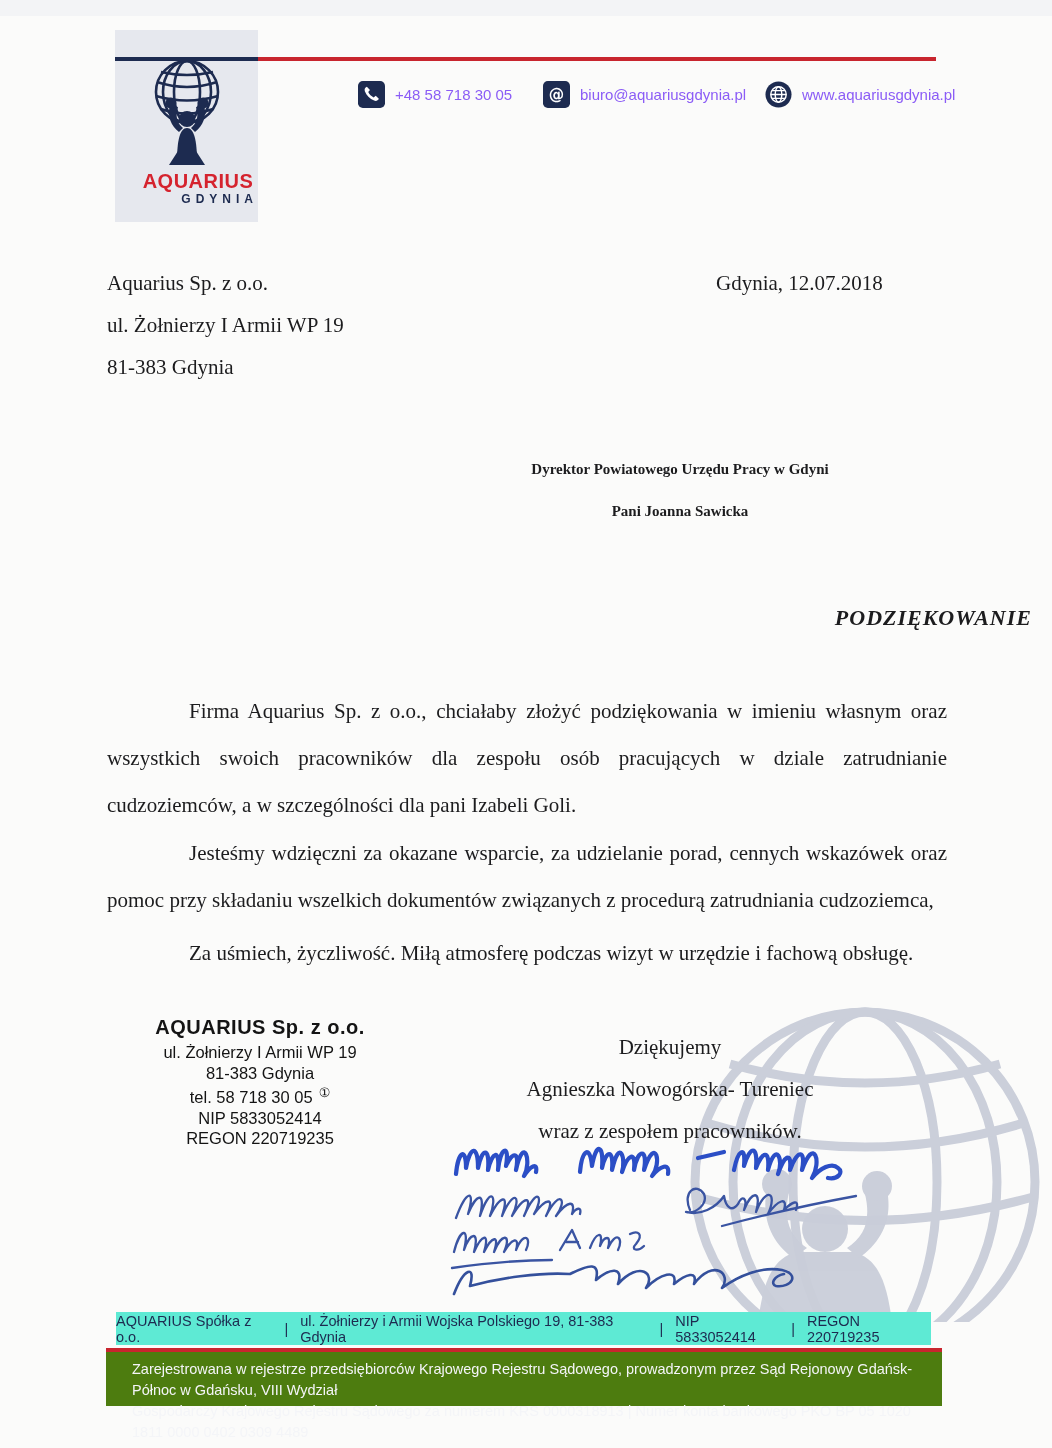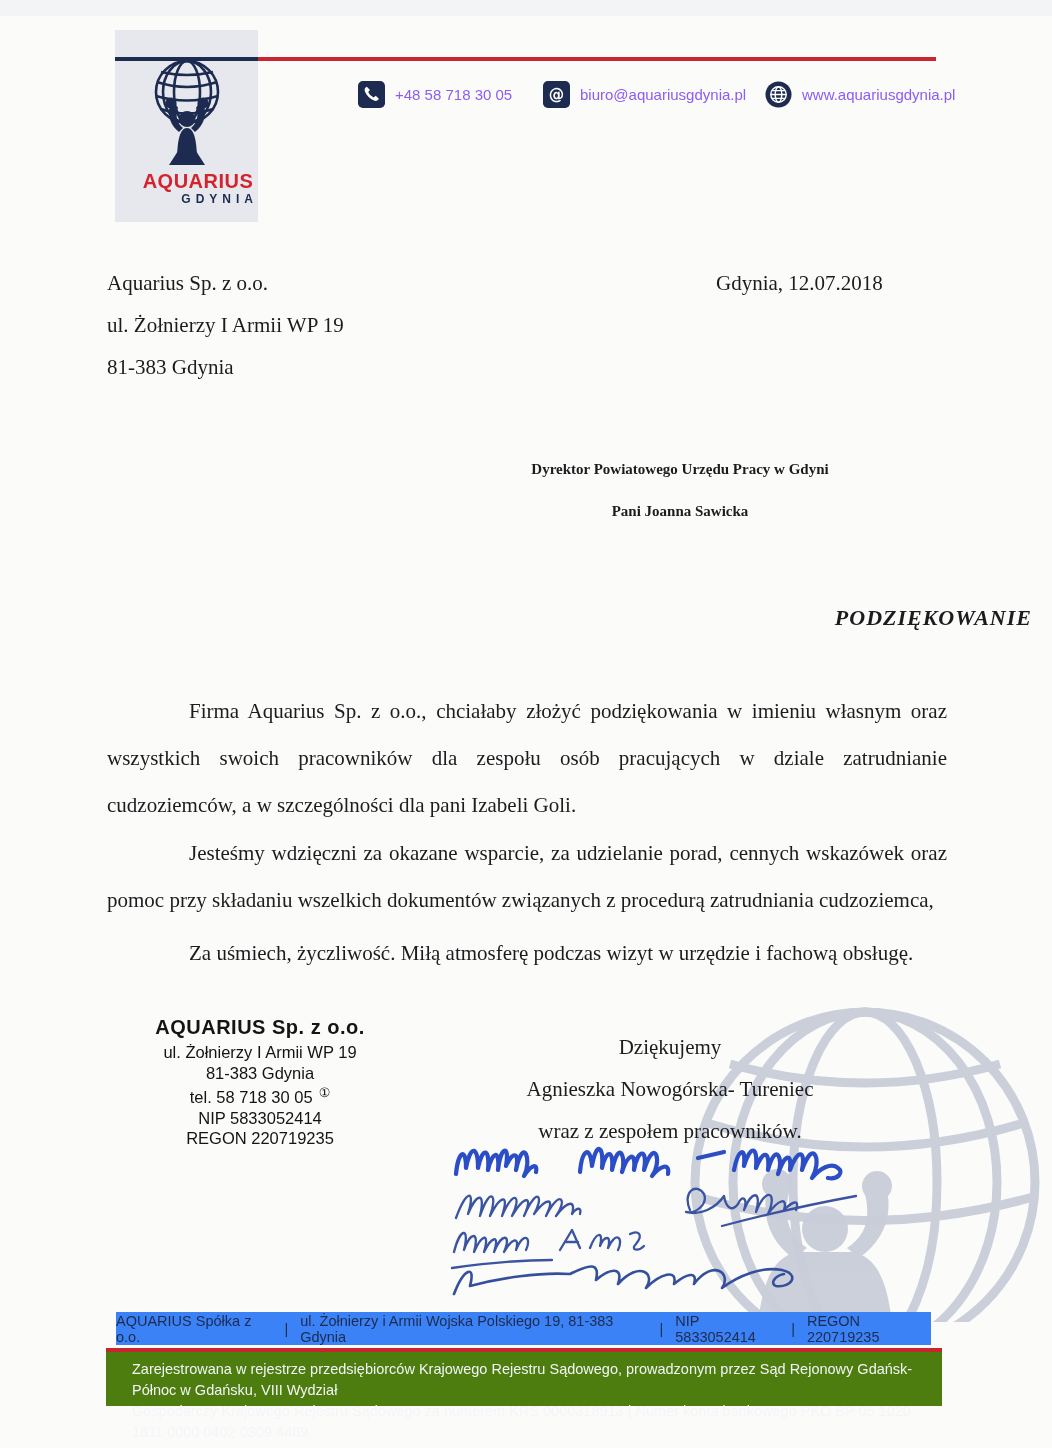--- a/index.html
+++ b/index.html
@@ -38,21 +38,21 @@
   .stamp-line{font-size:16.5px;line-height:20.5px;}
   .stamp-sup{font-size:13px;vertical-align:6px;margin-left:6px;}
 
   
   .sig-text{left:470px;top:1026px;width:400px;text-align:center;font-size:21px;
             line-height:42px;z-index:2;}
   .watermark{left:655px;top:992px;z-index:1;}
   .signatures{left:440px;top:1122px;z-index:3;}
 
   
-  .foot-info{left:116px;top:1312px;width:815px;height:33px;background:#3b82f6;z-index:4;
+  .foot-info{left:116px;top:1312px;width:815px;height:33px;background:#5eead4;z-index:4;
              display:flex;align-items:center;justify-content:center;
              font-family:"Liberation Sans",sans-serif;font-size:14.5px;color:#1d2b50;font-weight:500;}
   .foot-info .pipe{margin:0 12px;color:#1d2b50;}
   .foot-red{left:106px;top:1348px;width:836px;height:4px;background:#c8252e;z-index:4;}
   .foot-navy{left:106px;top:1352px;width:836px;height:54px;background:#4d7c0f;z-index:4;
              color:#f4f5f8;font-family:"Liberation Sans",sans-serif;font-size:14.5px;
              line-height:21px;padding:7px 0 0 26px;box-sizing:border-box;}
 </style>
 </head>
 <body>

